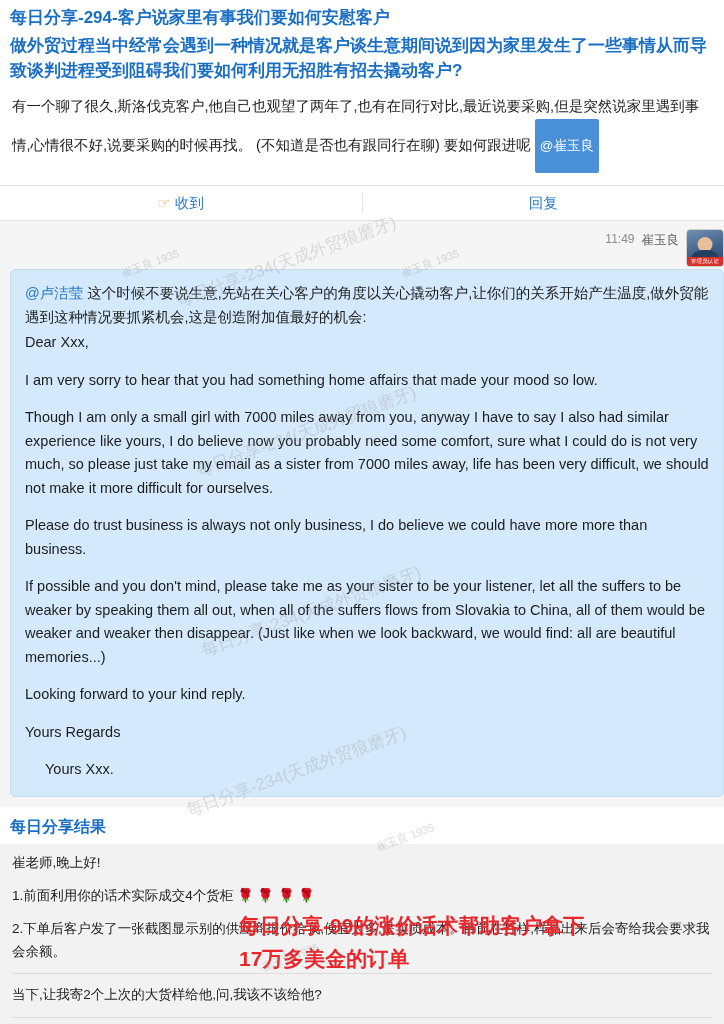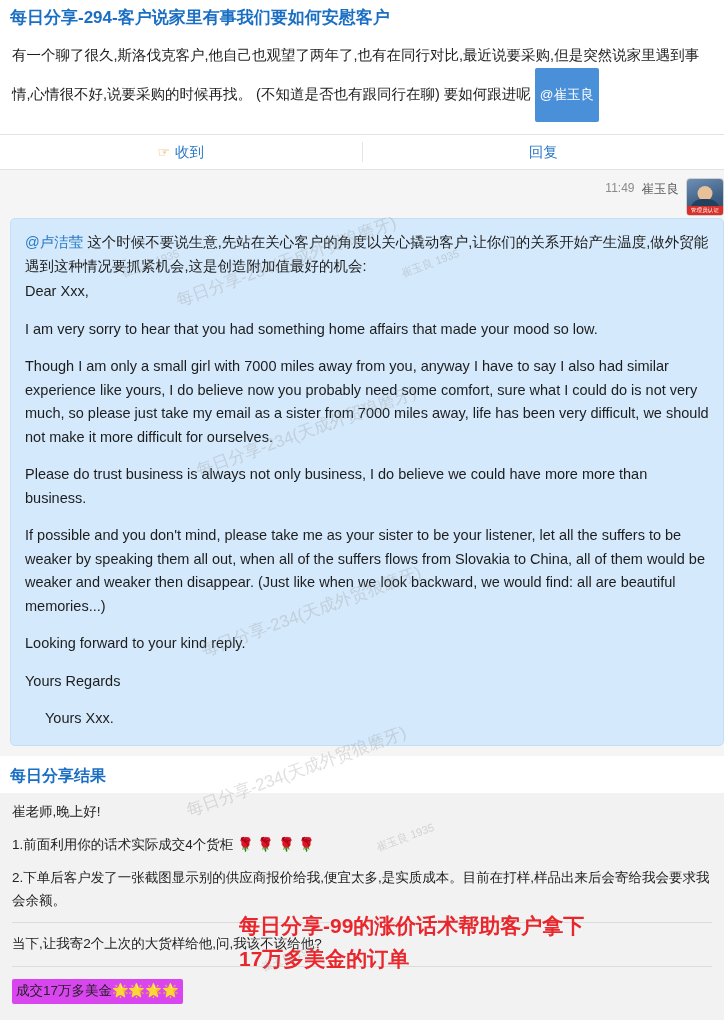--- a/index.html
+++ b/index.html
@@ -213,20 +213,21 @@
     color: rgba(150,150,150,0.35);
   }
 </style>
 </head>
 <body>
 
 <div class="page">
 
   <div class="title-block">
     <div class="main-title">每日分享-294-客户说家里有事我们要如何安慰客户</div>
+    <div class="sub-title">做外贸过程当中经常会遇到一种情况就是客户谈生意期间说到因为家里发生了一些事情从而导致谈判进程受到阻碍我们要如何利用无招胜有招去撬动客户?</div>
   </div>
 
   <div class="question-body">
     <span>有一个聊了很久,斯洛伐克客户,他自己也观望了两年了,也有在同行对比,最近说要采购,但是突然说家里遇到事情,心情很不好,说要采购的时候再找。 (不知道是否也有跟同行在聊) 要如何跟进呢</span>
     <span class="mention-chip">@崔玉良</span>
   </div>
 
   <div class="action-bar">
     <div class="act">
       <span class="hand-icon">☞</span>

